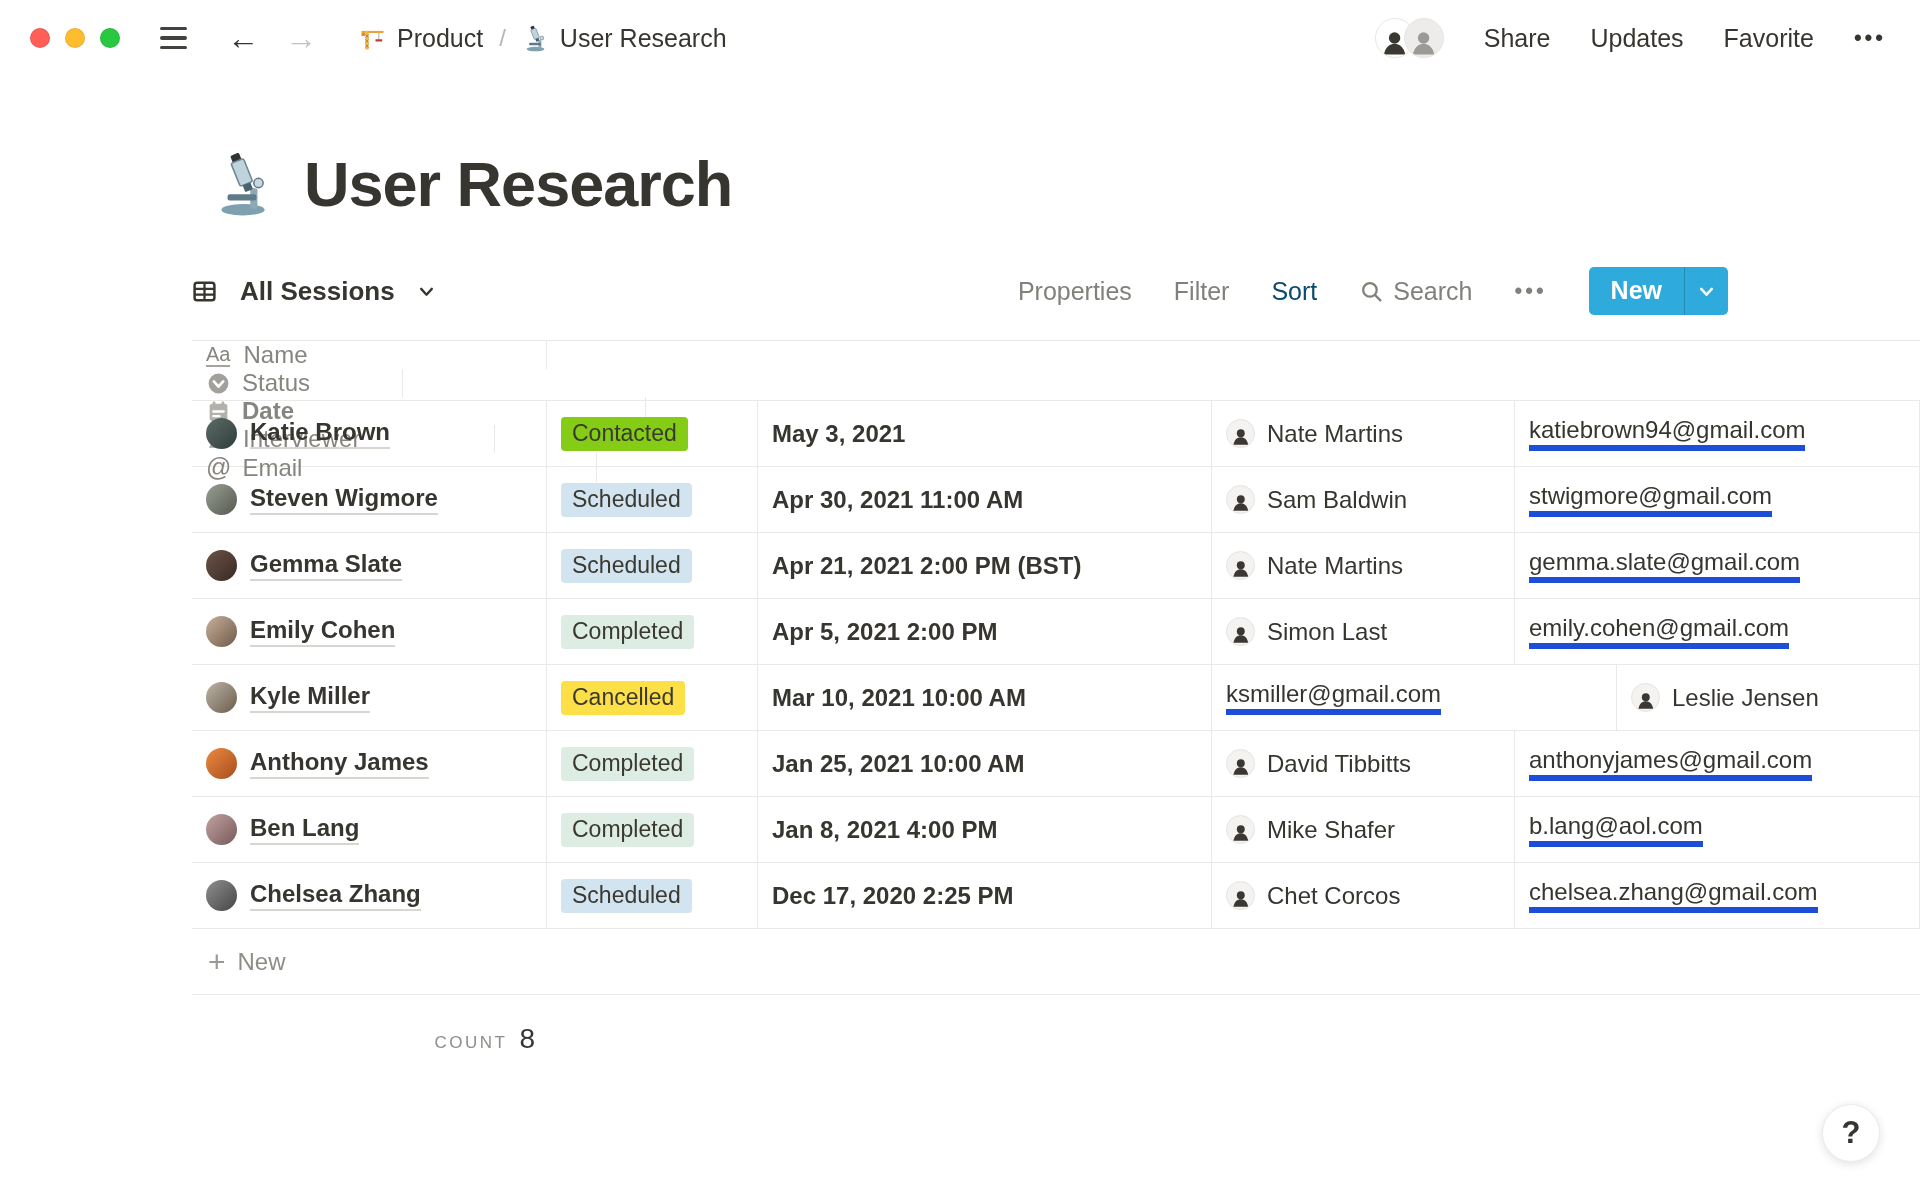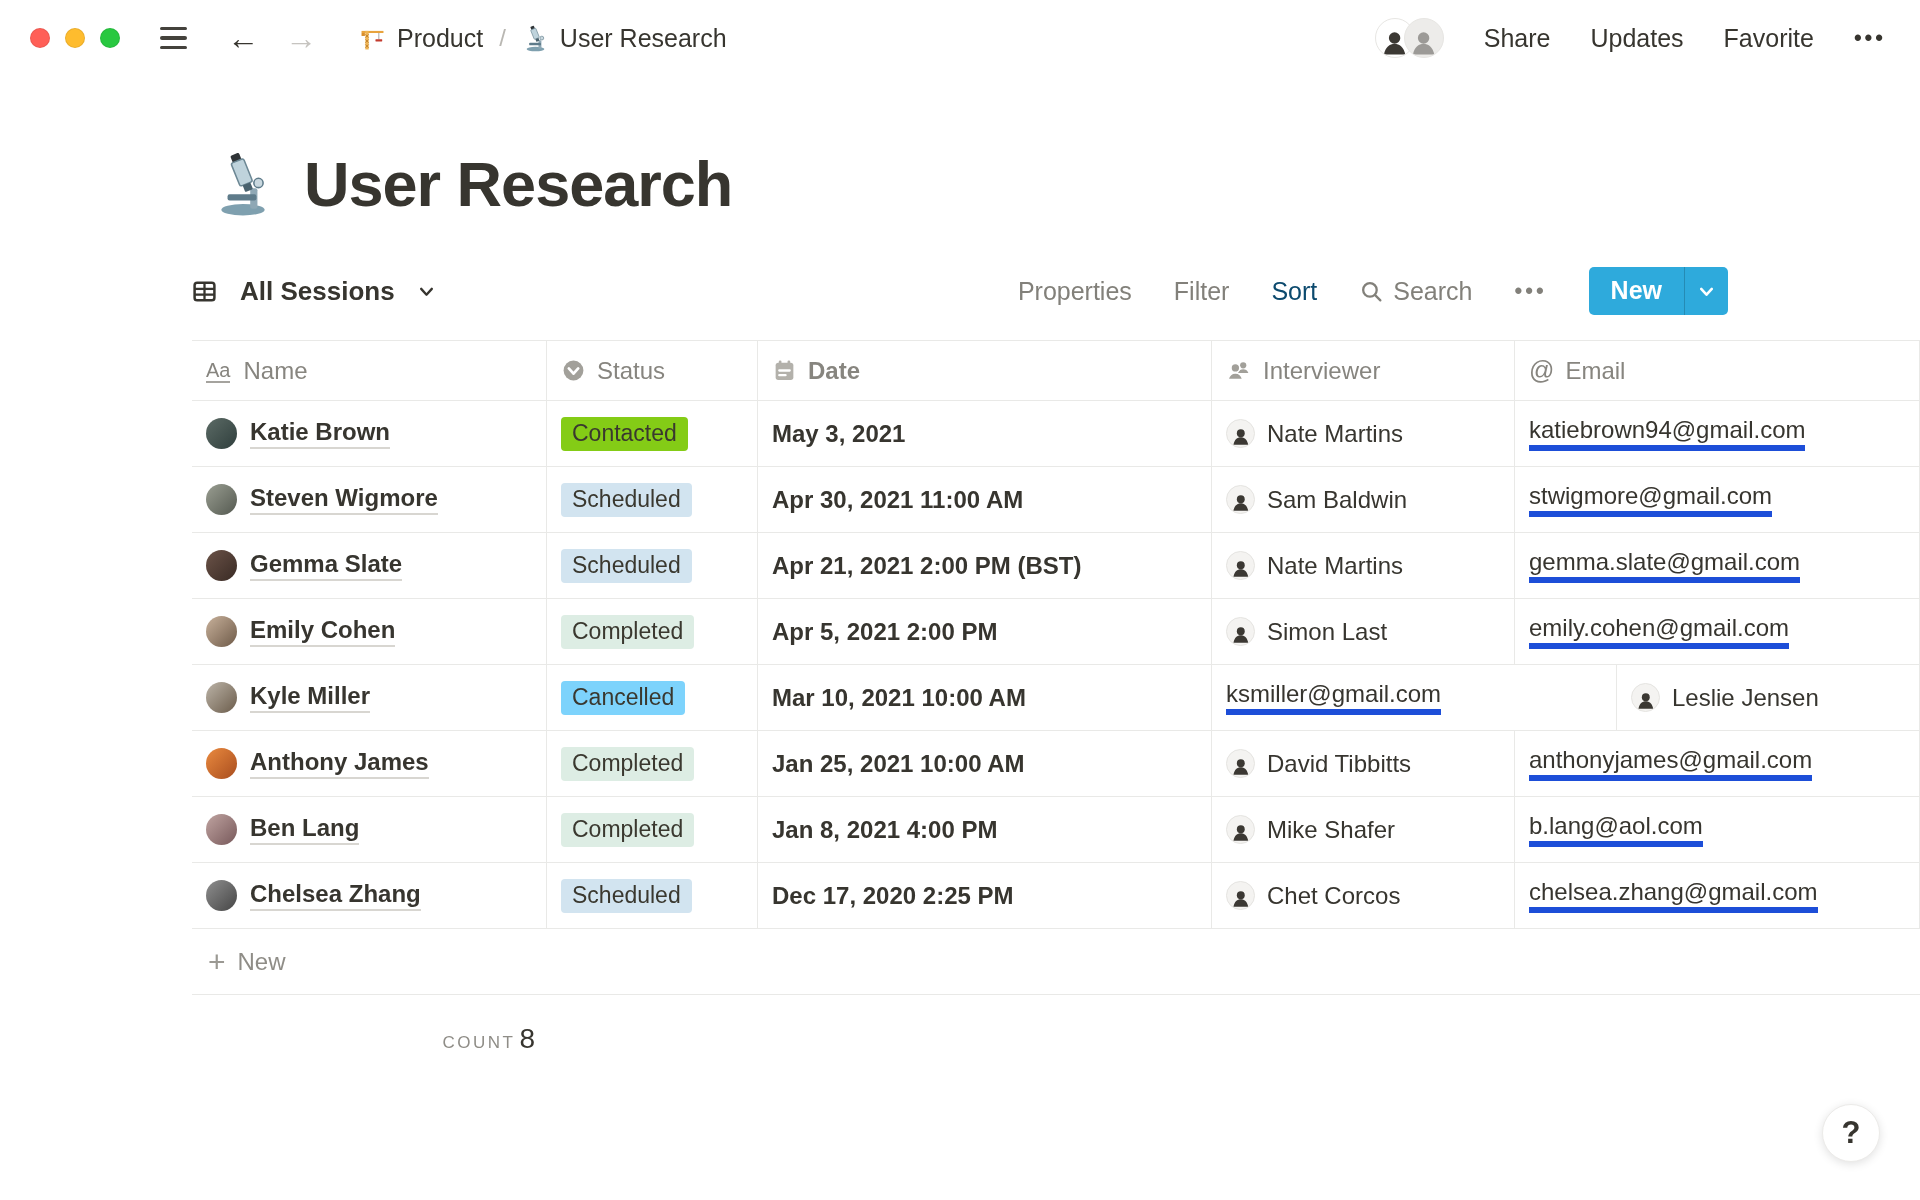--- a/index.html
+++ b/index.html
@@ -43,21 +43,21 @@
   .vb-right { margin-left:auto; display:flex; align-items:center; gap:42px; font-size:25px; color:#82807A; }
   .vb-item { cursor:pointer; display:flex; align-items:center; gap:9px; }
   .vb-sort { font-weight:400; }
   .new-btn { display:flex; align-items:stretch; border-radius:5px; overflow:hidden; color:#fff;
     font-weight:700; font-size:25px; cursor:pointer; }
   .new-main { padding:9px 22px 10px; display:flex; align-items:center; }
   .new-chev { padding:0 13px; display:flex; align-items:center; border-left:1px solid rgba(0,0,0,0.18); }
 
   
   .table { margin:18px 0 0 192px; width:1728px; border-top:1px solid #E9E9E7; font-size:24px; }
-  .thead { display:flex; height:60px; border-bottom:1px solid #E9E9E7; color:#87857F; }
+  .thead { display:flex; height:60px; border-bottom:1px solid #E9E9E7; color:#87857F;flex-direction:column; }
   .hcell { display:flex; align-items:center; gap:11px; padding:0 14px; border-right:1px solid #E9E9E7; cursor:pointer; }
   .trow { display:flex; height:66px; border-bottom:1px solid #E9E9E7; cursor:pointer; }
   .cell { display:flex; align-items:center; padding:0 14px; border-right:1px solid #E9E9E7; overflow:hidden; white-space:nowrap; }
   .col-name{width:355px;} .col-status{width:211px;} .col-date{width:454px;font-weight:bold;}
   .col-interviewer{width:303px;} .col-email{width:405px;}
   .col-name { gap:13px; }
   .avatar { flex:0 0 auto; border-radius:50%; }
   .avatar.photo { width:31px; height:31px; }
   .avatar.sketch { width:29px; height:29px; background:#F4F3F1; border:1px solid #E5E4E1;
     overflow:hidden; display:flex; align-items:flex-end; justify-content:center; }
@@ -67,21 +67,21 @@
   .col-interviewer { gap:12px; }
   .email-text { border-bottom:6px solid #1d4ed8; padding-bottom:1px; }
   .aa-icon { font-size:20px; color:#87857F; border-bottom:2px solid #A5A39E; line-height:1.1; padding-bottom:0px; }
   .at-icon { font-size:25px; color:#87857F; }
 
   .newrow { display:flex; align-items:center; gap:12px; height:66px; border-bottom:1px solid #E9E9E7;
     color:#8F8D87; padding-left:16px; cursor:pointer; }
   .plus { font-size:30px; line-height:1; color:#9B9993; }
 
   .count-row { margin-left:192px; width:355px; display:flex; justify-content:flex-end;
-    align-items:baseline; gap:4px; margin-top:28px; padding-right:12px; cursor:pointer; }
+    align-items:baseline; gap:12px; margin-top:28px; padding-right:12px; cursor:pointer; }
   .count-label { font-size:17px; letter-spacing:2.5px; color:#8F8D87; }
   .count-value { font-size:28px; color:#37352F; }
 
   .help-btn { position:absolute; left:1822px; top:1104px; width:58px; height:58px; border-radius:50%;
     background:#fff; border:1px solid #ECEBE9; box-shadow:0 2px 10px rgba(0,0,0,0.12);
     display:flex; align-items:center; justify-content:center; font-size:31px; font-weight:700; cursor:pointer; }
 </style>
 </head>
 <body>
 
@@ -332,21 +332,21 @@
       <span class="email-text">emily.cohen@gmail.com</span>
     </div>
   </div>
 
   <div class="trow">
     <div class="cell col-name">
       <span class="avatar photo" style="background: linear-gradient(135deg, rgb(188, 180, 168), rgb(107, 92, 75));"></span>
       <span class="pagelink">Kyle Miller</span>
     </div>
     <div class="cell col-status">
-      <span class="badge" style="background: #7dd3fc;">Cancelled</span>
+      <span class="badge" style="background: #fde047;">Cancelled</span>
     </div>
     <div class="cell col-date">Mar 10, 2021 10:00 AM</div>
     <div class="cell col-email">
       <span class="email-text">ksmiller@gmail.com</span>
     </div>
     <div class="cell col-interviewer">
       <span class="avatar sketch">
         <svg viewBox="0 0 24 24">
               <use href="#def-bust"></use>
             </svg>

